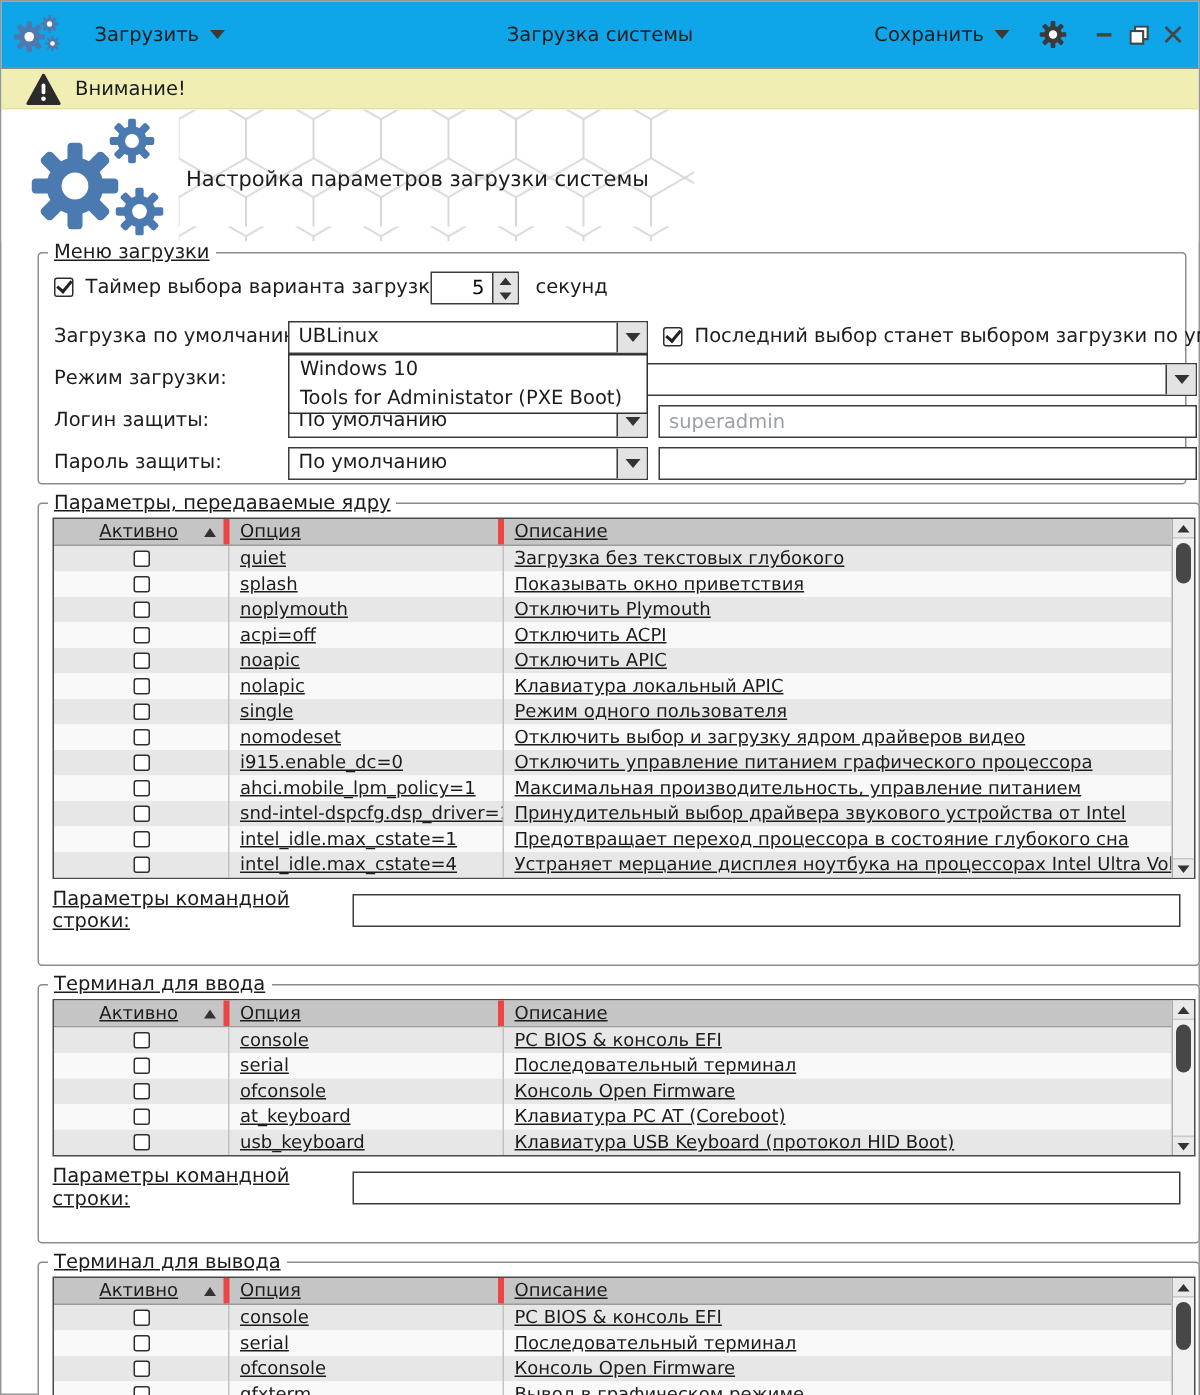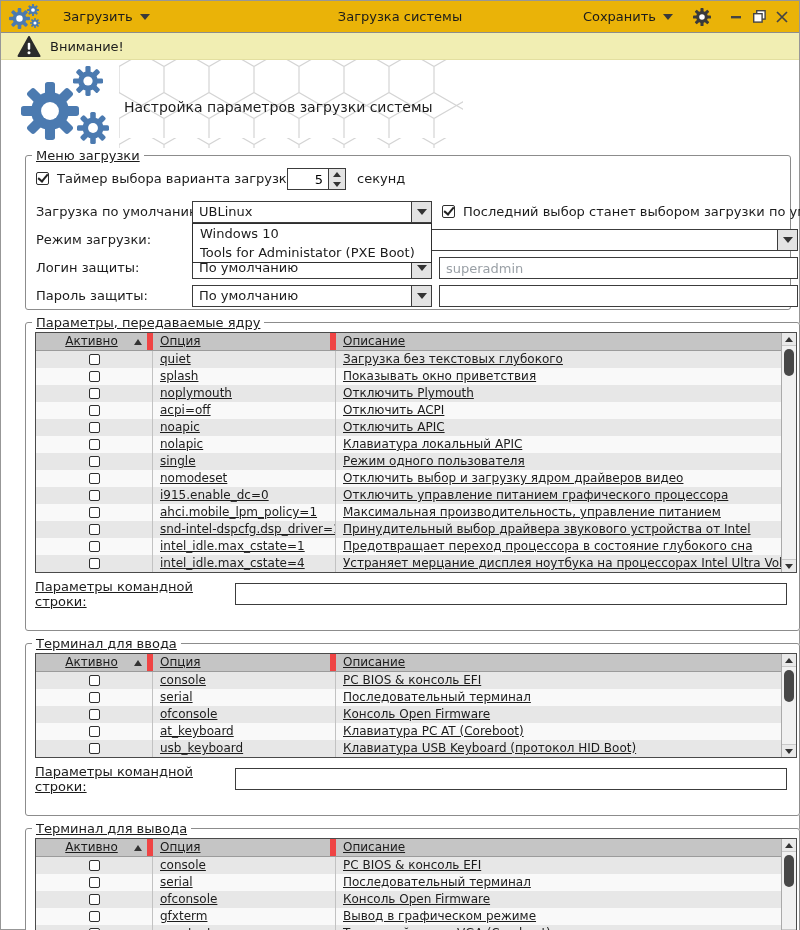--- a/index.html
+++ b/index.html
@@ -1,21 +1,21 @@
 <!DOCTYPE html>
 <html><head>
 <meta charset="utf-8">
 <style>
   * { margin:0; padding:0; box-sizing:border-box; }
   html,body { width:800px; height:930px; overflow:hidden; background:#fff;
     font-family:"DejaVu Sans","Liberation Sans",sans-serif; color:#1c1c1c; }
   .window { width:800px; height:930px; border:1px solid #979797; background:#fff; position:relative; }
 
   
-  .toolbar { height:32px; border-bottom:1px solid #8d8d8d; display:flex; align-items:center; position:relative; background:#eab308; }
+  .toolbar { height:45px; border-bottom:1px solid #8d8d8d; display:flex; align-items:center; position:relative; background:#0ea5e9; }
   .tb-left { display:flex; align-items:center; gap:10px; padding-left:8px; }
   .logo-cluster { position:relative; width:38px; height:26px; }
   .logo-cluster svg { position:absolute; }
   .menu-btn { display:flex; align-items:center; gap:7px; font-size:13px; padding:3px 6px; cursor:default; }
   .tri-down { width:0; height:0; border-left:5px solid transparent; border-right:5px solid transparent; border-top:6px solid #3a3a3a; }
   .tb-title { position:absolute; left:50%; transform:translateX(-50%); font-size:13px; font-weight:normal; }
   .tb-right { margin-left:auto; display:flex; align-items:center; gap:14px; padding-right:10px; }
   .win-btns { display:flex; align-items:center; gap:9px; margin-left:4px; }
   .win-btn { display:flex; align-items:center; justify-content:center; width:14px; height:14px; }
 
@@ -56,21 +56,21 @@
 
   .txt-input { position:absolute; height:22px; border:1px solid #3c3c3c; font-size:13px; padding:0 6px; font-family:inherit; outline:none; background:#fff; }
   .txt-input::placeholder { color:#9aa0a6; opacity:1; }
 
   .combo-popup { position:absolute; left:166px; top:60px; width:240px; background:#fff; border:1px solid #2e2e2e; z-index:30; }
   .popup-item { font-size:13px; line-height:17px; padding:1px 0 1px 7px; white-space:nowrap; }
 
   
   .tbl { position:relative; margin:2px 0 4px 9px; width:762px; border:1px solid #4a4a4a; background:#fff; padding-right:15px; }
   .tbl-head { display:flex; height:18px; background:#c5c5c5; border-bottom:1px solid #9b9b9b; }
-  .th { font-size:12px; line-height:17px; border-right:6px solid #ef4444; overflow:hidden; white-space:nowrap; }
+  .th { font-size:12px; line-height:17px; border-right:4px solid #ef4444; overflow:hidden; white-space:nowrap; }
   .th-active { width:117px; text-align:center; position:relative; flex:none; }
   .th-opt { width:183px; padding-left:7px; flex:none; }
   .th-desc { flex:1; padding-left:7px; border-right:none; }
   .sort-up { position:absolute; right:5px; top:6px; width:0; height:0;
     border-left:4px solid transparent; border-right:4px solid transparent; border-bottom:6px solid #333; }
   .tr { display:flex; height:17px; }
   .tbl-body .tr:nth-of-type(odd) { background:#e7e7e7; }
   .tbl-body .tr:nth-of-type(even) { background:#f9f9f9; }
   .td { font-size:12px; line-height:16px; border-right:1px solid #c2c2c2; overflow:hidden; white-space:nowrap; }
   .td-active { width:117px; display:flex; align-items:center; justify-content:center; flex:none; }

